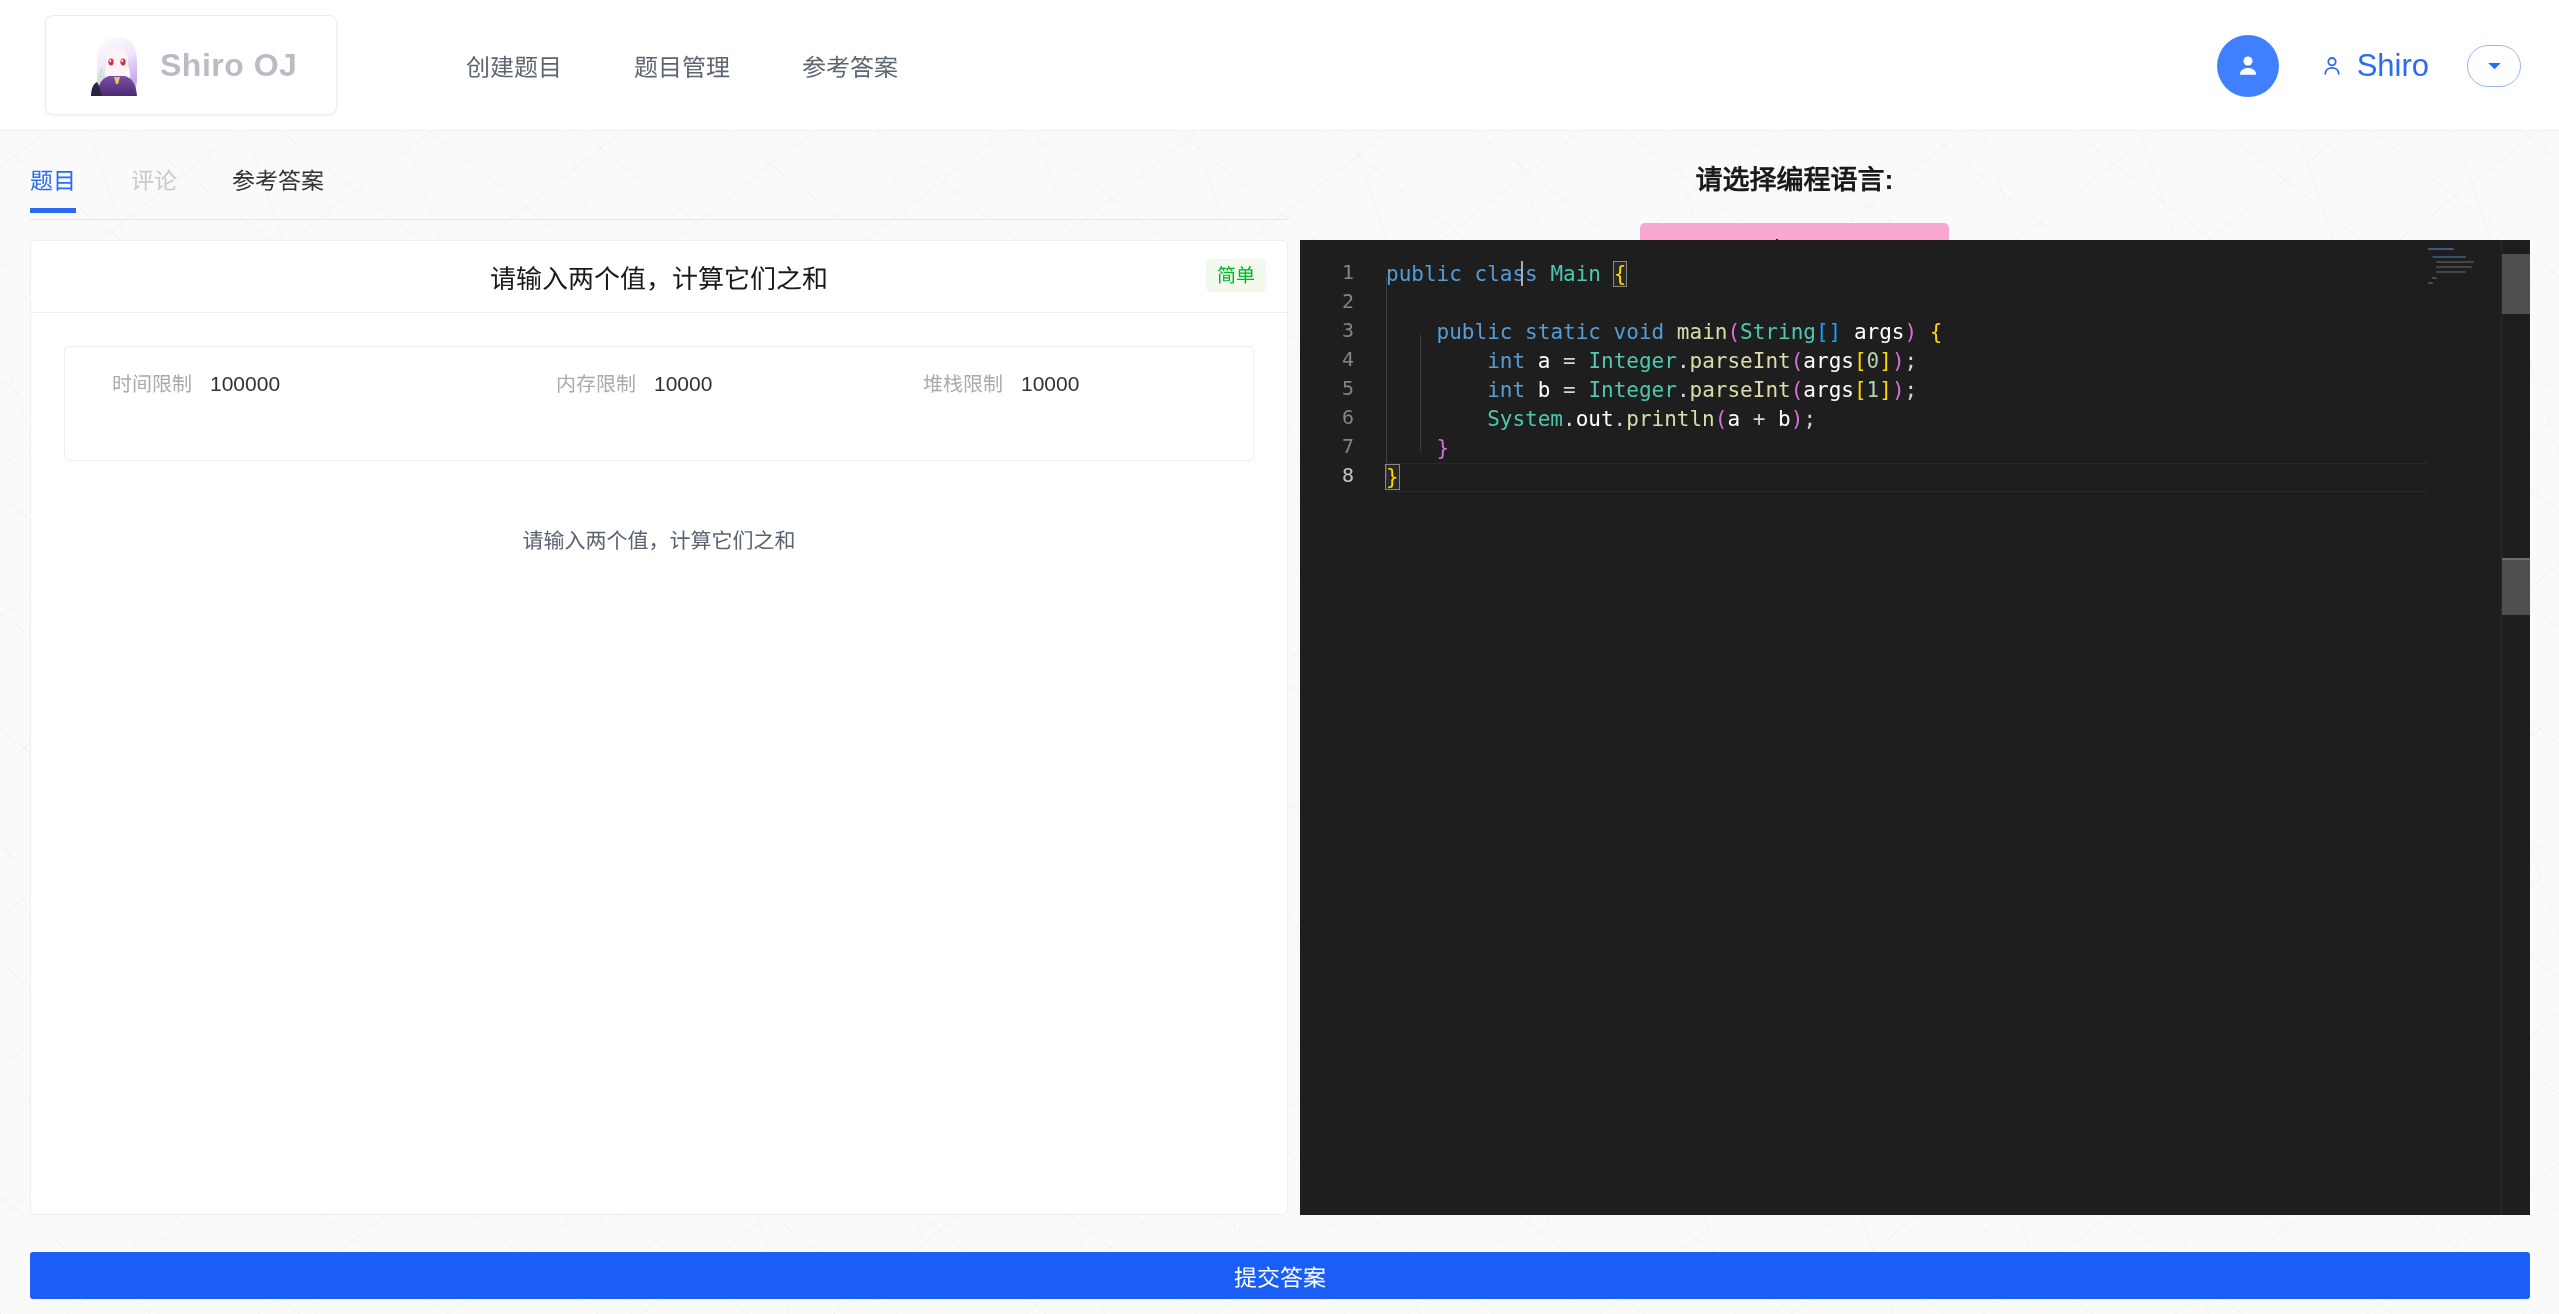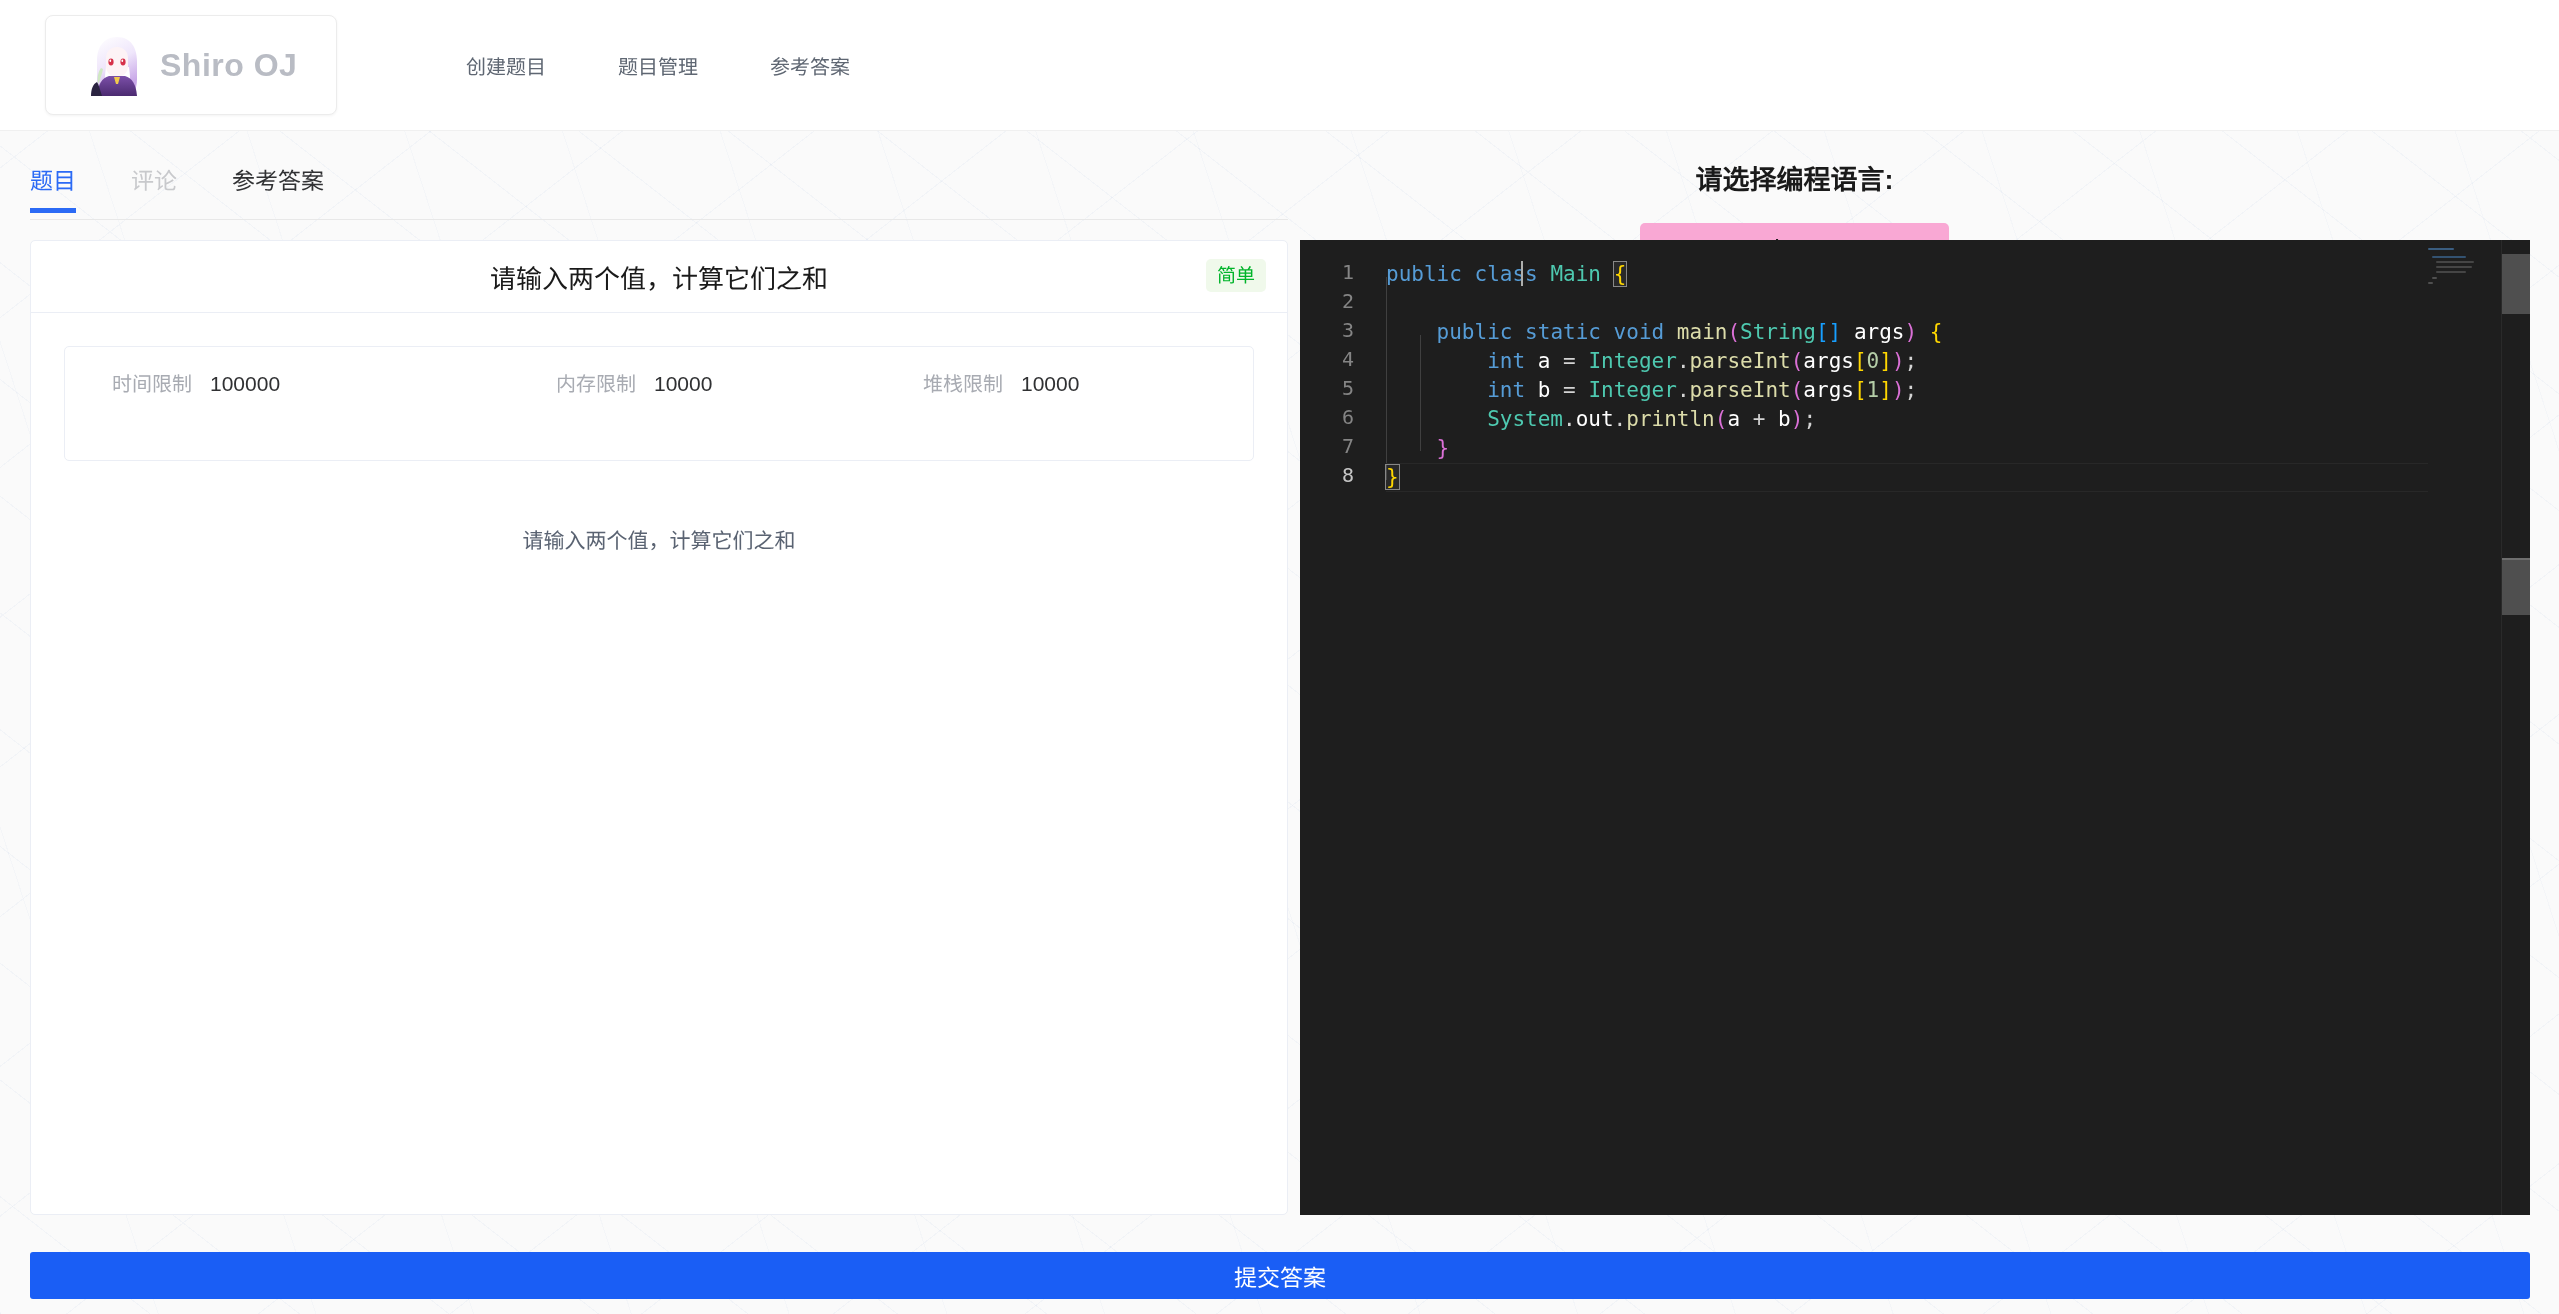--- a/index.html
+++ b/index.html
@@ -41,21 +41,21 @@
   }
   .logo-title {
     font-size: 32px; font-weight: bold;
     color: #b9bcc4; letter-spacing: 0.5px;
   }
   .nav {
     position: absolute; left: 466px; top: 0;
     height: 131px; display: flex; align-items: center; gap: 72px;
   }
   .nav-item {
-    font-size: 20px; color: #5e6672;
+    font-size: 24px; color: #5e6672;
     cursor: pointer; white-space: nowrap;
   }
   .user-area {
     position: absolute; right: 38px; top: 0;
     height: 131px; display: flex; align-items: center; gap: 0px;
   }
   .avatar-circle {
     width: 62px; height: 62px; border-radius: 50%;
     background: #4080ff;
     display: flex; align-items: center; justify-content: center;
@@ -260,20 +260,40 @@
     </div>
     <span class="logo-title">Shiro OJ</span>
   </div>
 
   <nav class="nav">
     <span class="nav-item">创建题目</span>
     <span class="nav-item">题目管理</span>
     <span class="nav-item">参考答案</span>
   </nav>
 
+  <div class="user-area">
+    <div class="avatar-circle">
+      <svg viewBox="0 0 24 24" width="30" height="30" fill="none" stroke="#ffffff" stroke-width="2" stroke-linecap="round" aria-hidden="true">
+        <circle cx="12" cy="8" r="3.6" fill="#ffffff" stroke="none"></circle>
+        <path d="M5.5 19 C5.5 15.4 8.4 13.6 12 13.6 C15.6 13.6 18.5 15.4 18.5 19 Z" fill="#ffffff" stroke="none"></path>
+      </svg>
+    </div>
+    <div class="user-name-wrap">
+      <svg viewBox="0 0 24 24" width="26" height="26" fill="none" stroke="#2b6af5" stroke-width="1.7" stroke-linecap="round" aria-hidden="true">
+        <circle cx="12" cy="8" r="3.4"></circle>
+        <path d="M5.8 19.2 C5.8 15.6 8.6 13.8 12 13.8 C15.4 13.8 18.2 15.6 18.2 19.2"></path>
+      </svg>
+      <span class="user-name">Shiro</span>
+    </div>
+    <div class="dropdown-pill">
+      <svg viewBox="0 0 12 8" width="15" height="10" aria-hidden="true">
+        <path d="M1 1.6 L6 6.6 L11 1.6 Z" fill="#2b6af5"></path>
+      </svg>
+    </div>
+  </div>
 </div>
 
 <div class="tabs">
   <span class="tab active">题目</span>
   <span class="tab disabled">评论</span>
   <span class="tab">参考答案</span>
 </div>
 
 <div class="problem-card">
   <div class="problem-header">

